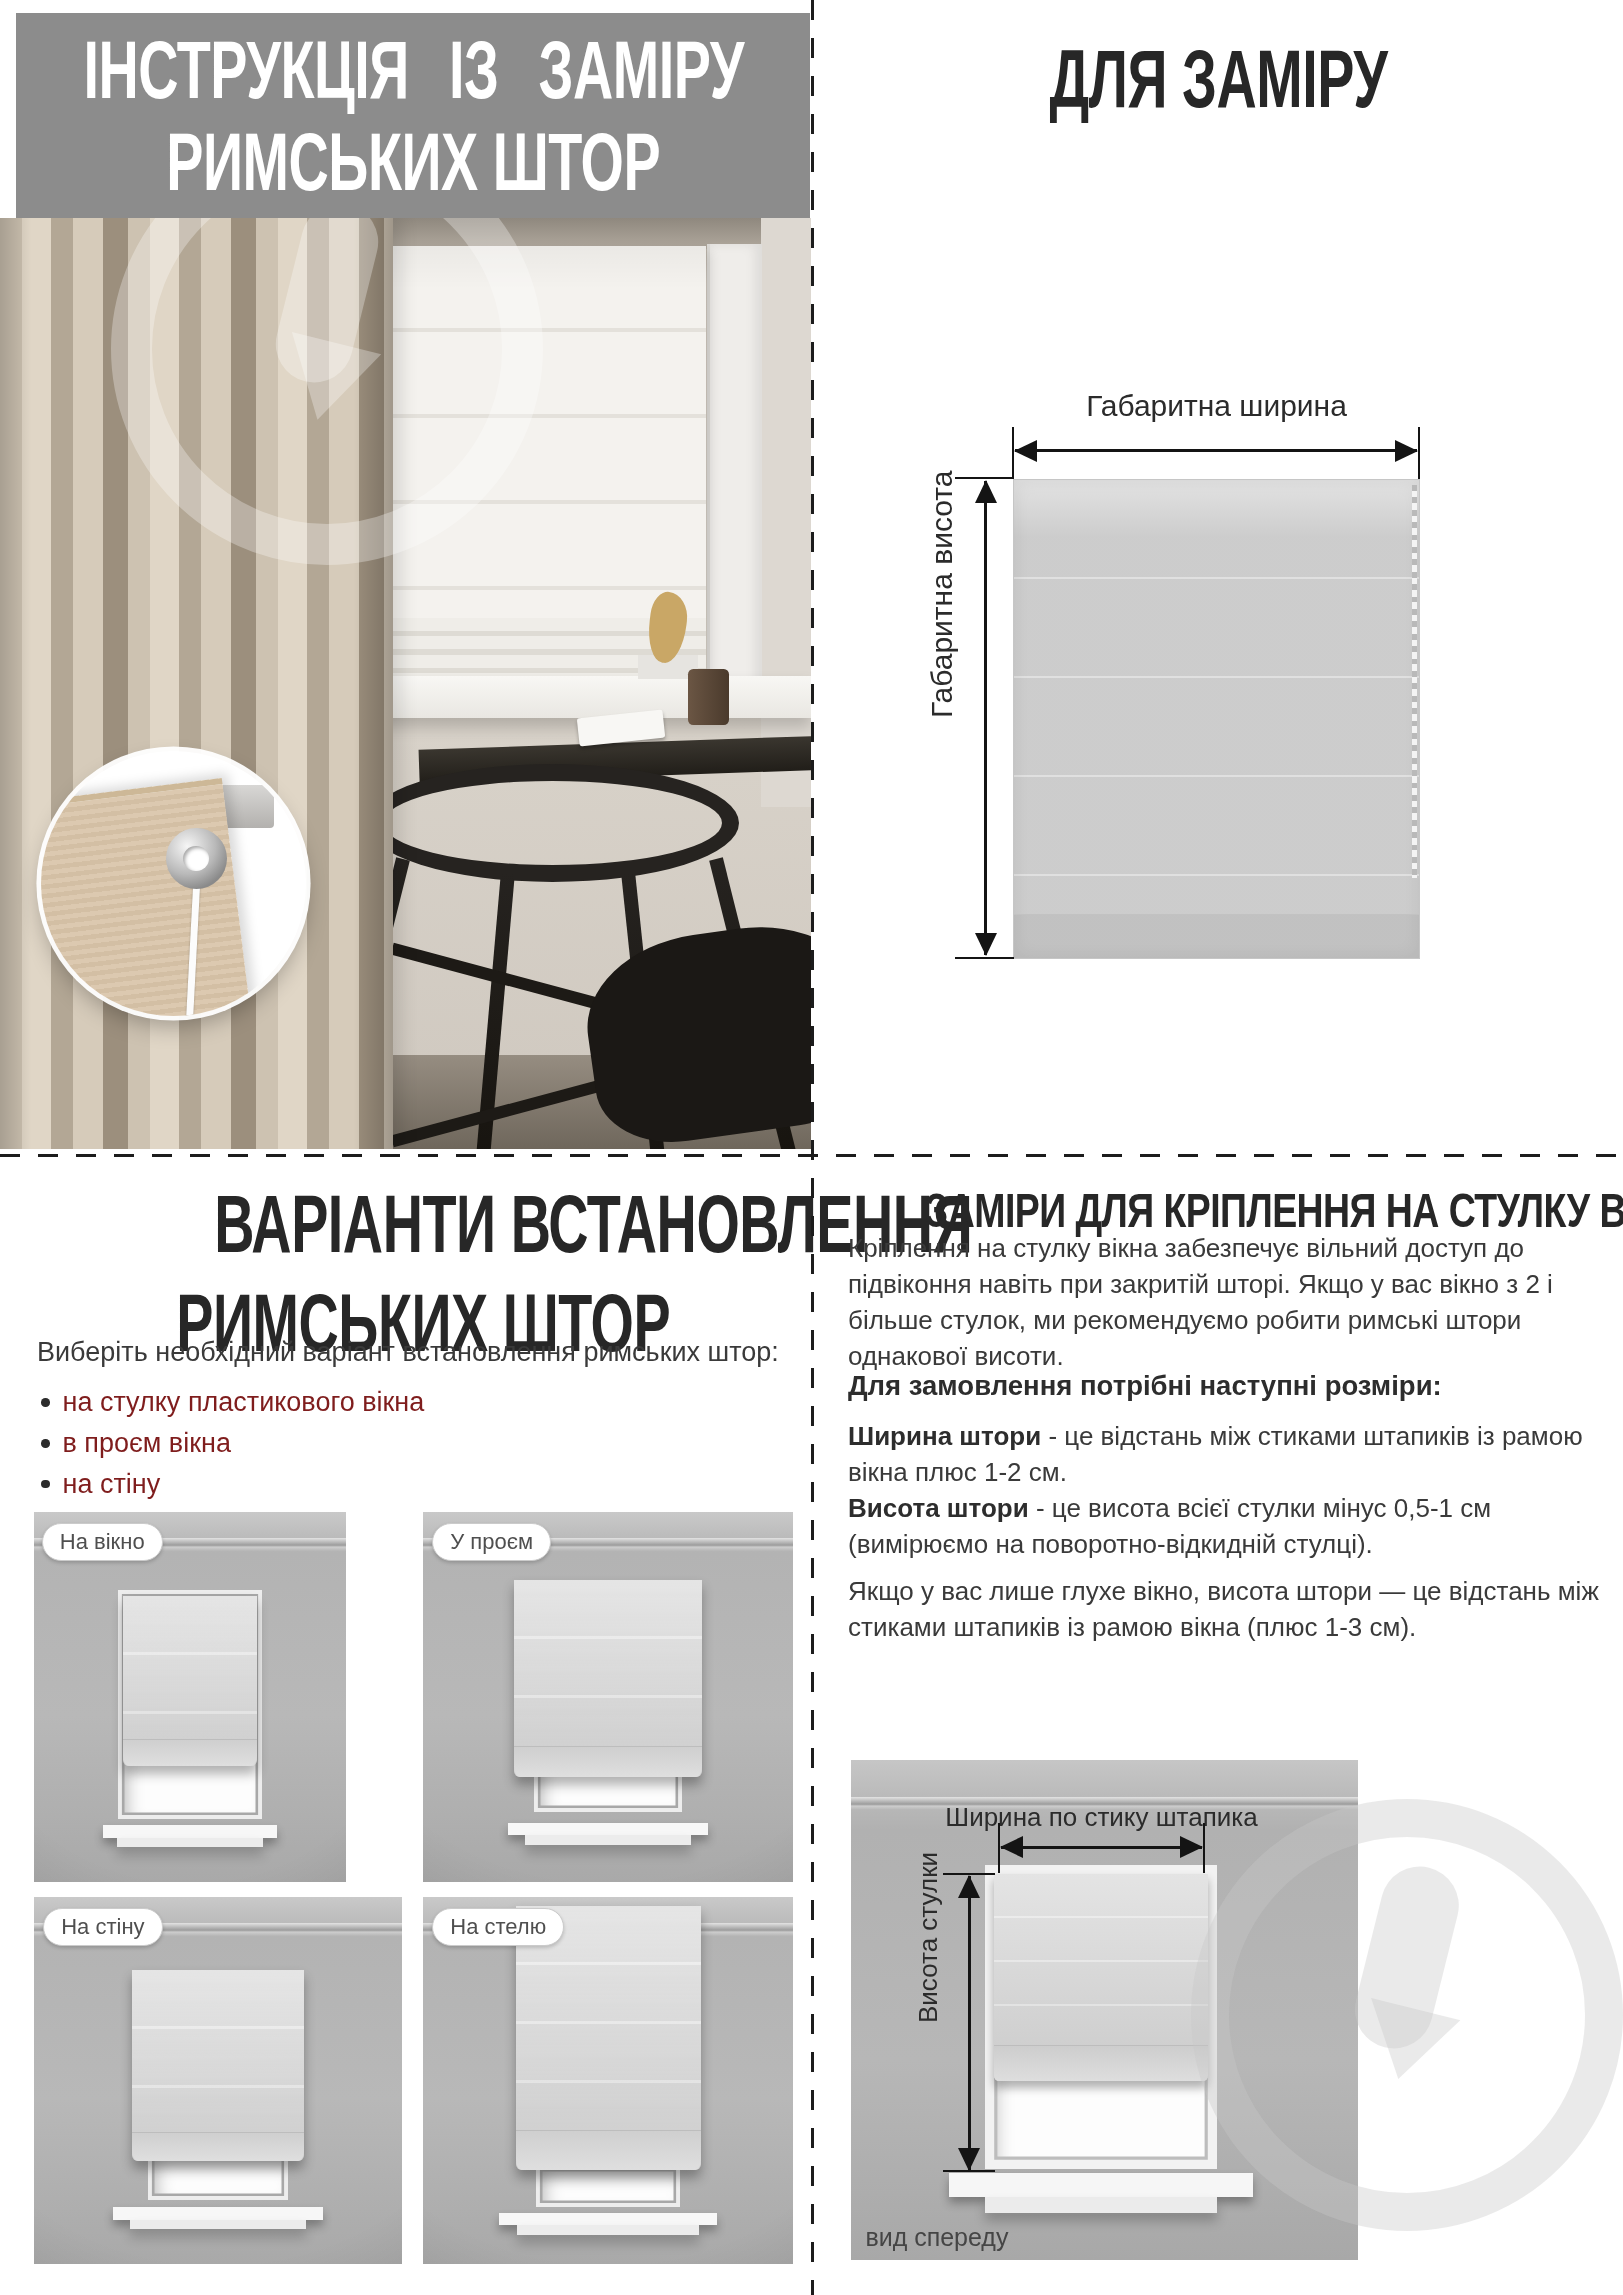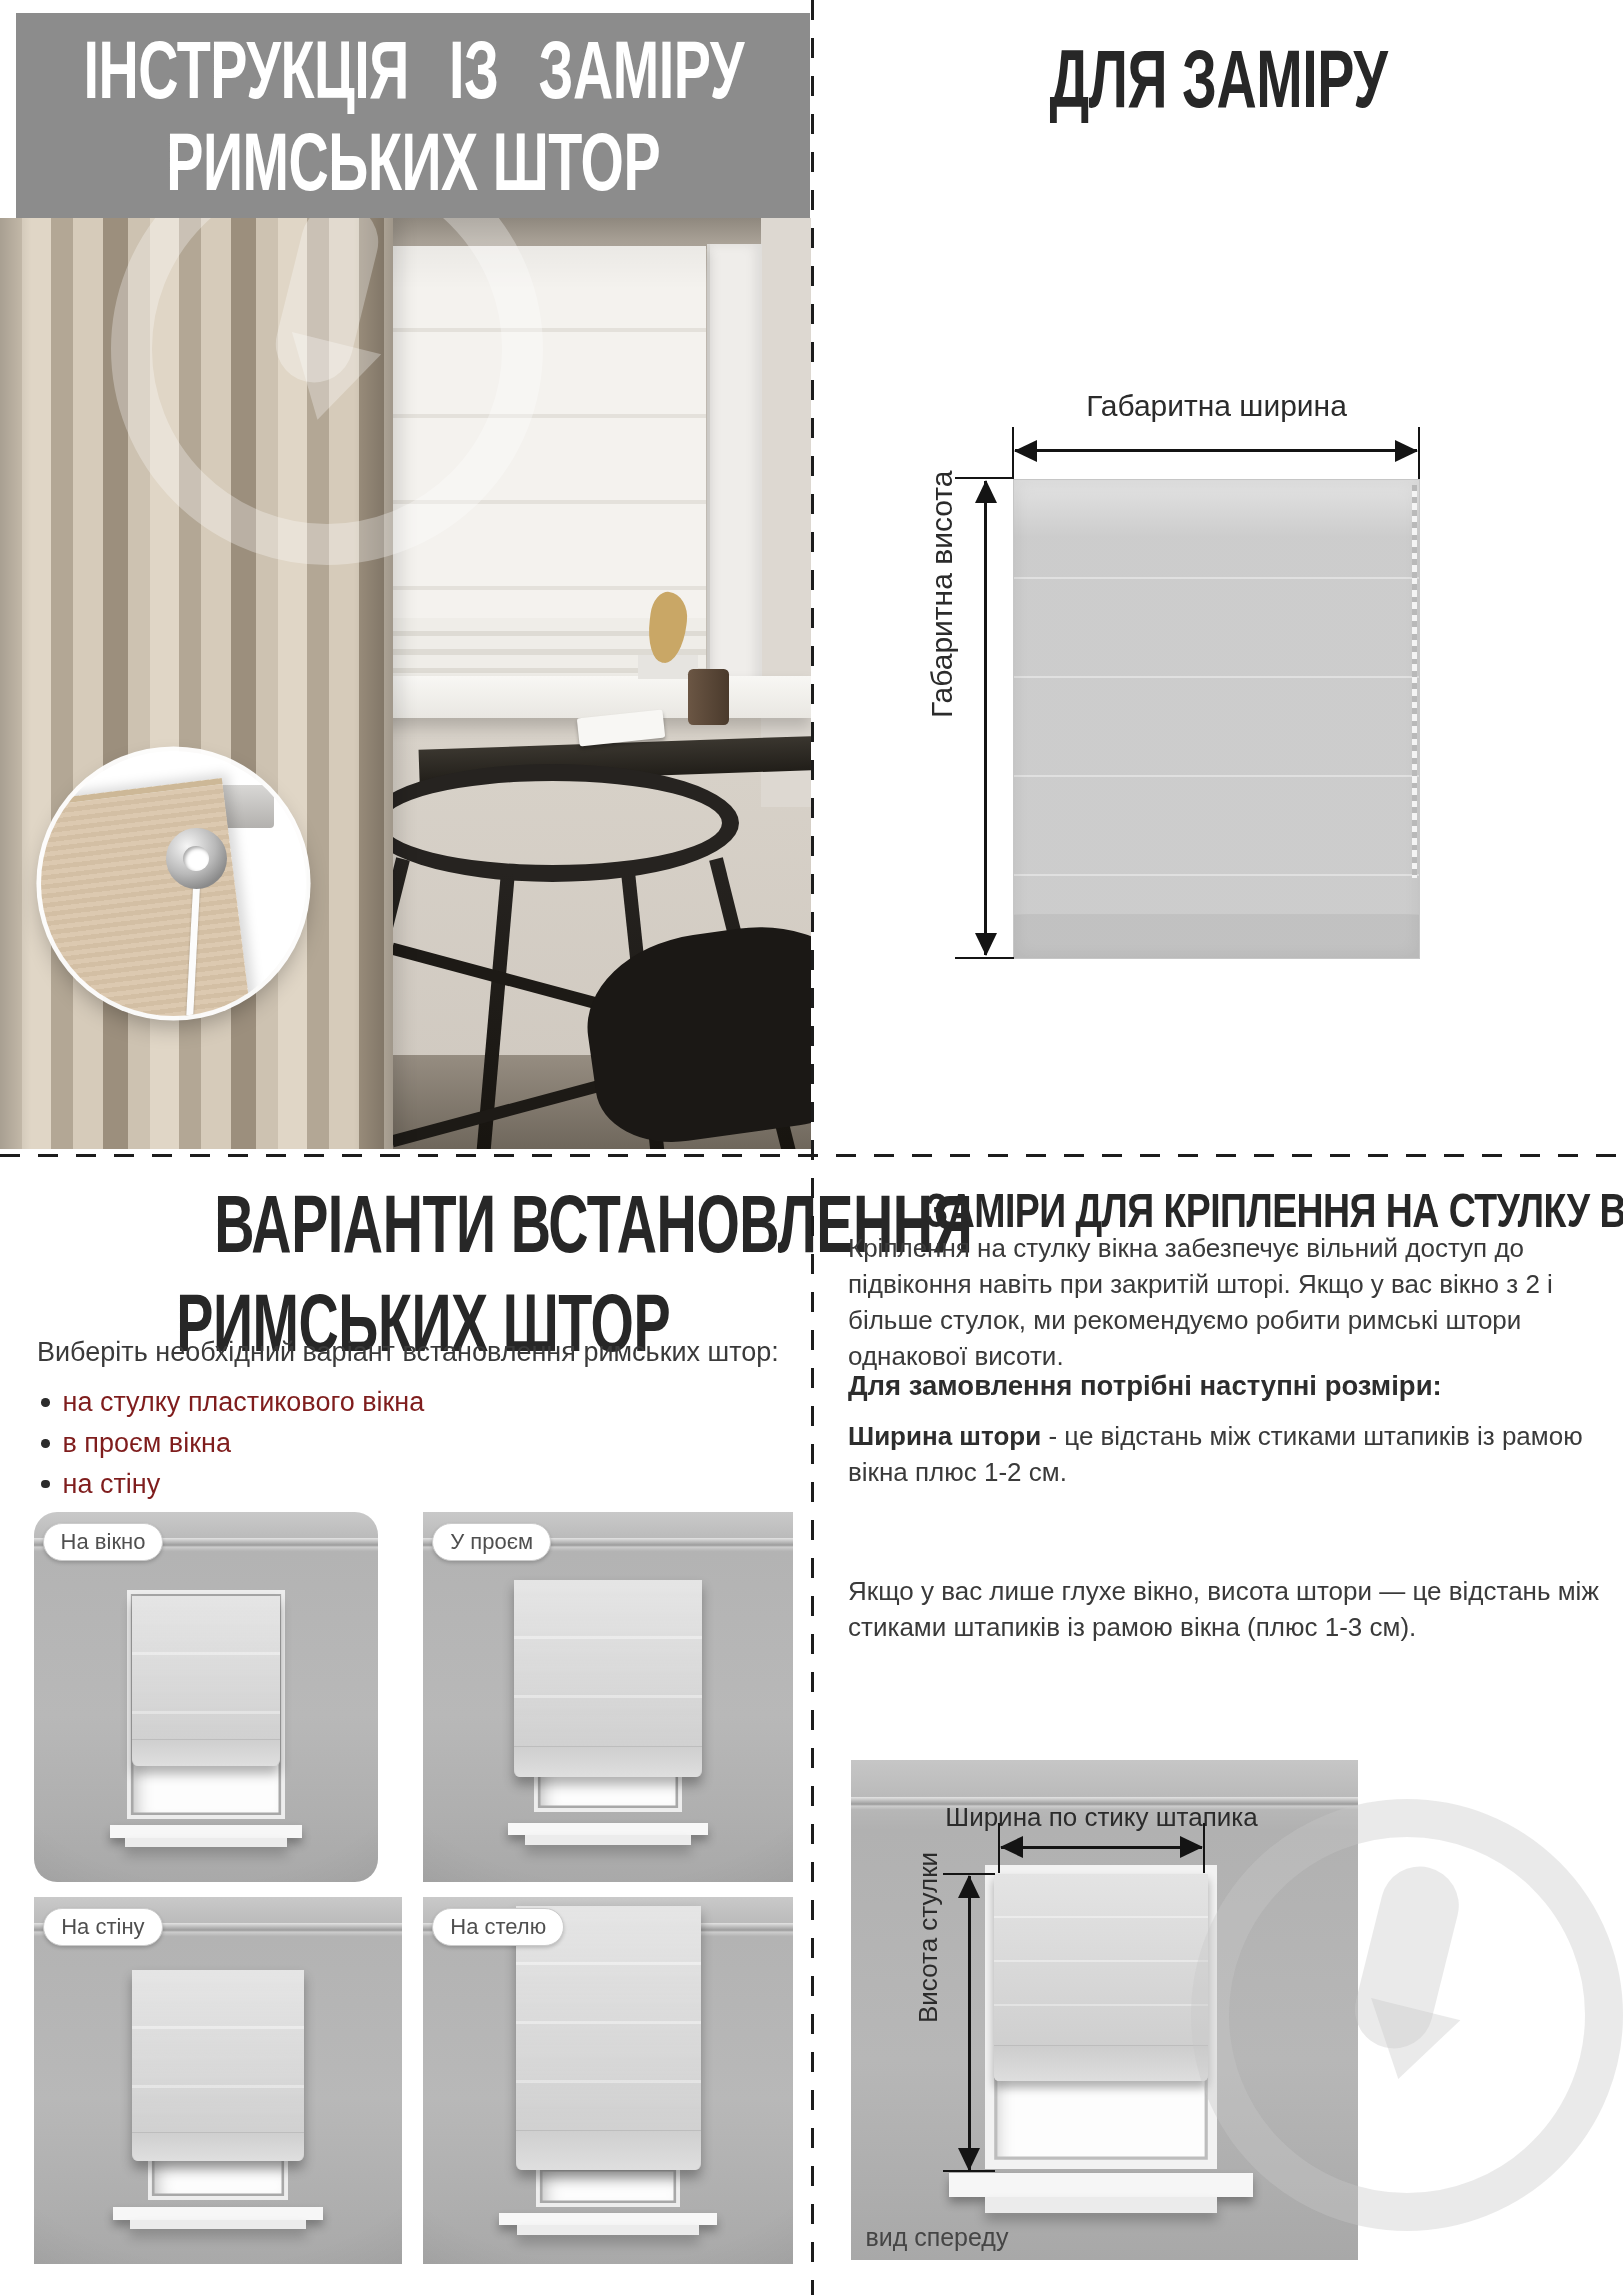--- a/index.html
+++ b/index.html
@@ -159,21 +159,21 @@
     border-radius:0 0 5.9px 5.9px; box-shadow:0 7.9px 11.8px rgba(0,0,0,.30); }
   .blind::after { content:""; position:absolute; left:0; right:0; bottom:0; height:15%;
     background:linear-gradient(180deg,#cfcfcf,#dfdfdf); border-top:0.7px solid #bdbdbd;
     border-radius:0 0 5.9px 5.9px / 0 0 10.5px 10.5px; }
   .sill { position:absolute; background:#f7f7f7; box-shadow:0 5.9px 9.8px rgba(0,0,0,.30); }
   .sill2 { position:absolute; background:#ececec; box-shadow:0 7.9px 11.8px rgba(0,0,0,.22); }
   .pill { position:absolute; left:2.5%; top:3%; background:#ffffff; color:#4f4f4f;
     border:1.3px solid #cbcbcb; border-radius:22px; padding:5.2px 17px; font-size:22px; white-space:nowrap;
     box-shadow:0 2px 3.9px rgba(0,0,0,.18); z-index:3; }
 
-  .room1 { left:34px; top:353px; width:344px; height:370px;border-radius:23px; }
+  .room1 { left:34px; top:353px; width:312px; height:370px; }
   .room2 { left:423px; top:353px; width:370px; height:370px; }
   .room3 { left:34px; top:738px; width:368px; height:367px; }
   .room4 { left:423px; top:738px; width:370px; height:367px; }
   .v1 .opening { left:27%; top:21%; width:46%; height:62%; }
   .v1 .blind   { left:28.6%; top:22.6%; width:42.8%; height:46%; }
   .v1 .sill    { left:22%; top:84.6%; width:56%; height:3.4%; }
   .v1 .sill2   { left:26.5%; top:88%; width:47%; height:2.6%; }
   .v2 .opening { left:30%; top:20%; width:40%; height:61%; }
   .v2 .blind   { left:24.5%; top:18.5%; width:51%; height:53%; }
   .v2 .sill    { left:23%; top:84%; width:54%; height:3.4%; }
@@ -366,20 +366,21 @@
       <div class="vignette"></div>
       <div class="pill">На стелю</div>
     </div>
   </section>
 
   <section class="q-br">
     <div class="br-title h-line"><span class="cond-md">ЗАМІРИ ДЛЯ КРІПЛЕННЯ НА СТУЛКУ ВІКНА</span></div>
     <p class="br-text br-intro">Кріплення на стулку вікна забезпечує вільний доступ до підвіконня навіть при закритій шторі. Якщо у вас вікно з 2 і більше стулок, ми рекомендуємо робити римські штори однакової висоти.</p>
     <p class="br-text br-sizes-heading">Для замовлення потрібні наступні розміри:</p>
     <p class="br-text br-width-def"><span class="term">Ширина штори</span><span> - це відстань між стиками штапиків із рамою вікна плюс 1-2 см.</span></p>
+    <p class="br-text br-height-def"><span class="term">Висота штори</span><span> - це висота всієї стулки мінус 0,5-1 см (вимірюємо на поворотно-відкидній стулці).</span></p>
     <p class="br-text br-note">Якщо у вас лише глухе вікно, висота штори — це відстань між стиками штапиків із рамою вікна (плюс 1-3 см).</p>
 
     <div class="br-front">
       <div class="crown"></div>
       <div class="bf-opening"></div>
       <div class="bf-blind"></div>
       <div class="bf-sill"></div>
       <div class="bf-sill2"></div>
 
       <div class="dim-label" style="left:69px; top:42px; width:363px; text-align:center; font-size:26px;">Ширина по стику штапика</div>

